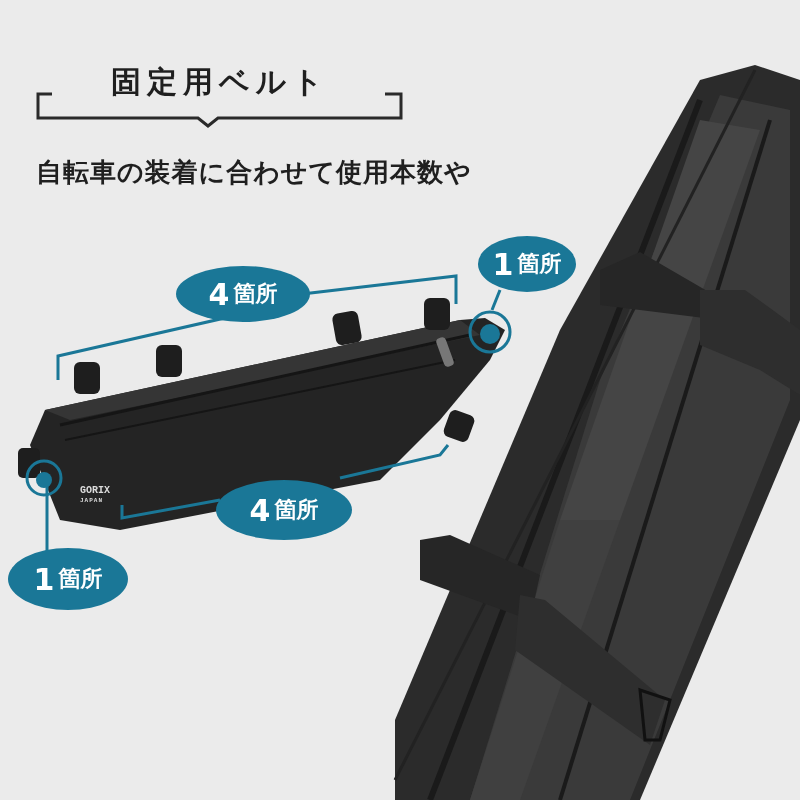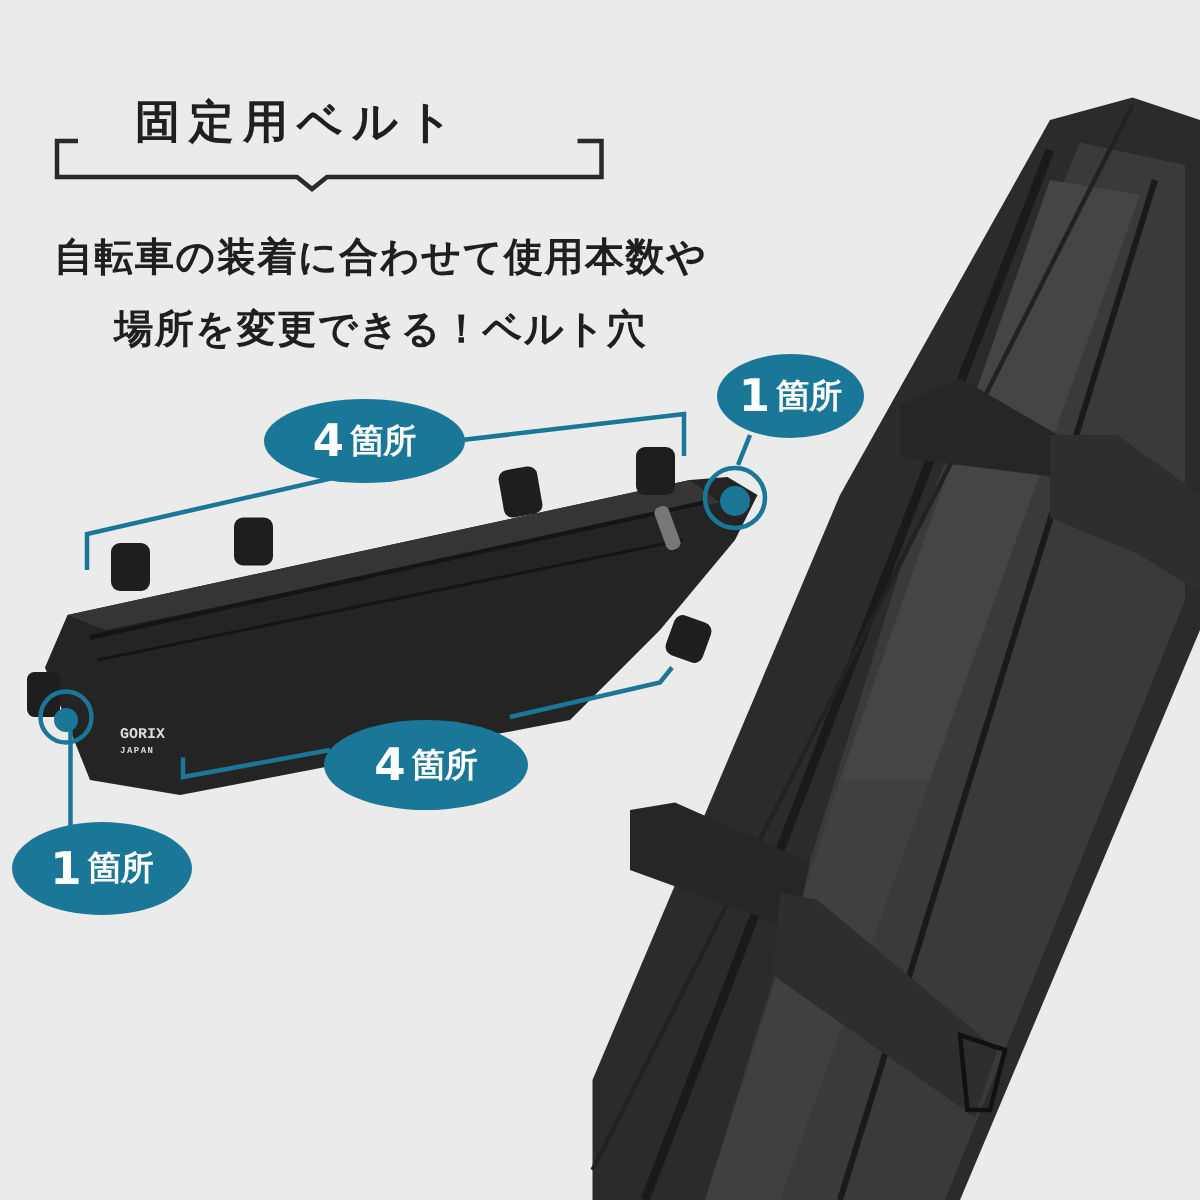--- a/index.html
+++ b/index.html
@@ -5,29 +5,29 @@
     html, body { margin: 0; padding: 0; }
     body {
       width: 800px; height: 800px; overflow: hidden;
       background: #ebebeb;
       font-family: "DejaVu Sans", sans-serif;
       position: relative;
     }
     .abs { position: absolute; }
     .title-wrap { left: 36px; top: 60px; width: 370px; height: 72px; }
     .title-text {
-      position: absolute; left: 54px; top: 0; width: 260px;
+      position: absolute; left: 33px; top: 0; width: 260px;
       font-size: 30px; font-weight: bold; color: #1f1f1f; letter-spacing: 6px;
-      text-align: left; line-height: 44px;
+      text-align: right; line-height: 44px;
     }
     .headline {
       left: 36px; top: 148px; font-size: 26px; font-weight: bold; color: #1f1f1f;
       line-height: 48px; letter-spacing: 1px;
     }
-    .headline div { white-space: nowrap; text-align: center; }
+    .headline div { white-space: nowrap; }
     .label {
       color: #ffffff; font-weight: bold; font-size: 22px; text-align: center;
       display: flex; align-items: center; justify-content: center;
     }
     .label .num { font-size: 30px; margin-right: 4px; }
     .bubble { background: #1a7797; border-radius: 50%; }
     svg { position: absolute; left: 0; top: 0; }
     .brand {
       left: 80px; top: 486px; color: #dcdcdc; font-size: 10px; font-weight: bold;
       line-height: 10px; font-family: Liberation Mono, monospace;
@@ -88,21 +88,20 @@
     <polyline points="385,94 401,94 401,118 218,118 208,126 198,118 38,118 38,104"></polyline>
   </g>
 </svg>
 
 <div class="abs title-wrap">
   <div class="title-text">固定用ベルト</div>
 </div>
 
 <div class="abs headline">
   <div>自転車の装着に合わせて使用本数や</div>
-  <div>場所を変更できる！ベルト穴</div>
 </div>
 
 <div class="abs bubble label" style="left:478px; top:236px; width:98px; height:56px;">
   <span class="num">1</span>
   <span>箇所</span>
 </div>
 
 <div class="abs bubble label" style="left:176px; top:266px; width:134px; height:56px;">
   <span class="num">4</span>
   <span>箇所</span>

